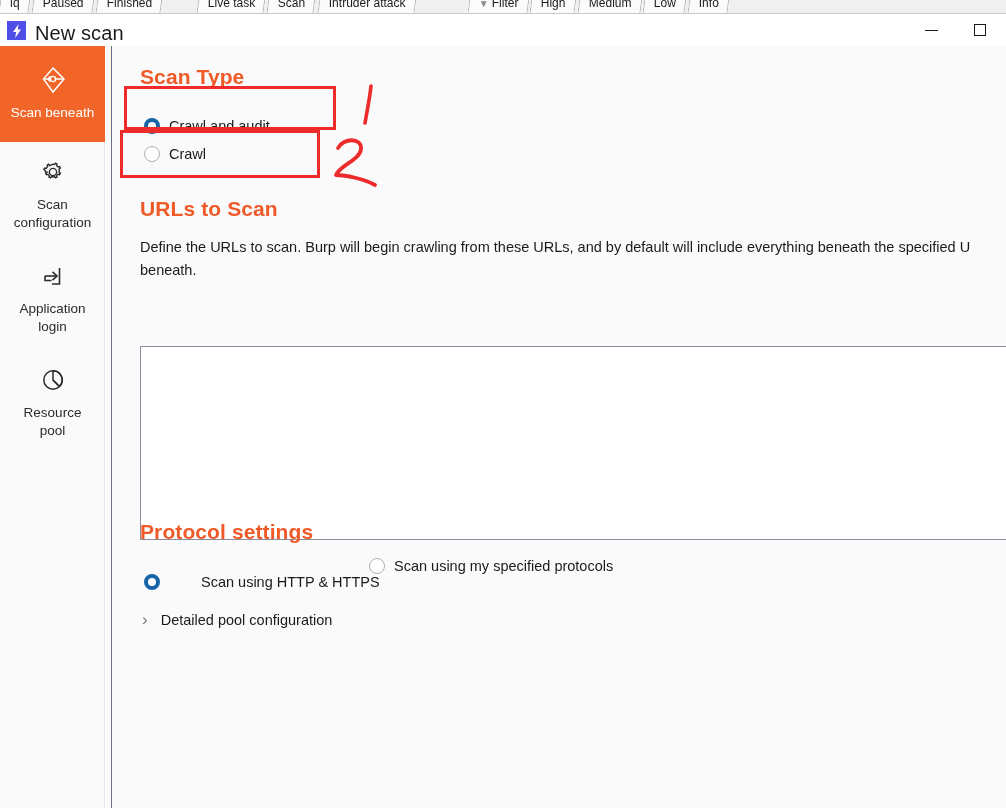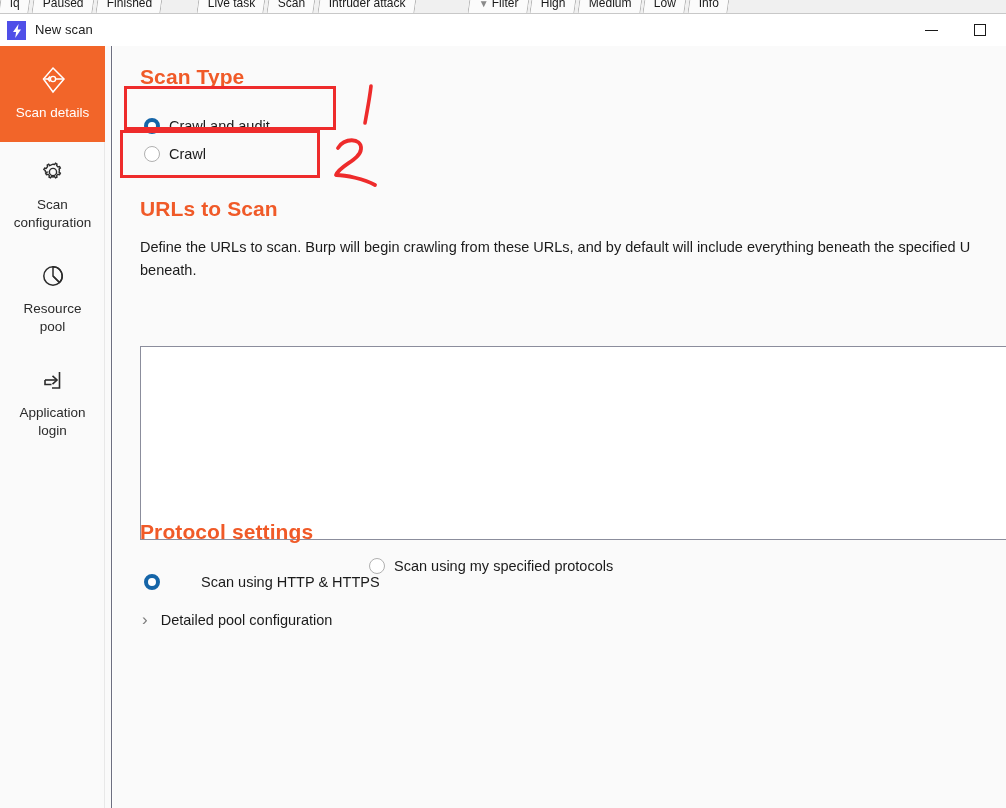--- a/index.html
+++ b/index.html
@@ -49,21 +49,21 @@
   }
   .app-logo {
     position: absolute; left: 7px; top: 7px;
     width: 19px; height: 19px;
     background: #4f4fe8;
     display: flex; align-items: center; justify-content: center;
   }
   .app-logo svg { display: block; }
   .app-title {
     position: absolute; left: 35px; top: 8px;
-    font-size: 13px; color: #1b1b1b;
+    font-size: 20px; color: #1b1b1b;
     letter-spacing: .1px;
   }
   .win-btn {
     position: absolute; top: 0; width: 45px; height: 32px;
     display: flex; align-items: center; justify-content: center;
   }
   .win-min { right: 52px; }
   .win-max { right: 4px; }
   .win-min i {
     display: block; width: 13px; height: 0;
@@ -216,60 +216,60 @@
       <div class="side-item active">
         <div class="side-ico">
           <svg width="30" height="30" viewBox="0 0 30 30">
             <path d="M15 3 L26 14 L15 27 L5.5 14 Z" fill="none" stroke="#ffffff" stroke-width="1.5"></path>
             <path d="M15 3 L15 27" stroke="#ffffff" stroke-width="1.2" opacity="0"></path>
             <circle cx="15" cy="14" r="2.6" fill="none" stroke="#ffffff" stroke-width="1.4"></circle>
             <path d="M6.5 14 L12 14 M18 14 L25 14" stroke="#ffffff" stroke-width="1.4"></path>
             <path d="M12 11.5 L10 14 L12 16.5" fill="none" stroke="#ffffff" stroke-width="1.4"></path>
           </svg>
         </div>
-        <span class="side-label">Scan details</span>
+        <span class="side-label">Scan beneath</span>
       </div>
 
       <div class="side-item">
         <div class="side-ico">
           <svg width="28" height="28" viewBox="0 0 28 28">
             <path d="M14 3.2l1.6.35.9-1.3 1.5.8-.35 1.55 1.35 1.35 1.55-.35.8 1.5-1.3.9.35 1.6-.35 1.6 1.3.9-.8 1.5-1.55-.35-1.35 1.35.35 1.55-1.5.8-.9-1.3-1.6.35-1.6-.35-.9 1.3-1.5-.8.35-1.55-1.35-1.35-1.55.35-.8-1.5 1.3-.9L6.5 11l-.35-1.6-1.3-.9.8-1.5 1.55.35L8.55 5.6 8.2 4.05l1.5-.8.9 1.3z" fill="none" stroke="#2b2b2b" stroke-width="1.4" transform="translate(0,3)"></path>
             <circle cx="14" cy="14" r="3.6" fill="none" stroke="#2b2b2b" stroke-width="1.4"></circle>
           </svg>
         </div>
         <span class="side-label" style="white-space:pre-line">Scan
 configuration</span>
-      </div>
-
-      <div class="side-item">
-        <div class="side-ico">
-          <svg width="28" height="28" viewBox="0 0 28 28">
-            <circle cx="14" cy="14" r="9.2" fill="none" stroke="#2b2b2b" stroke-width="1.5"></circle>
-            <path d="M14 14 L14 4.8 A9.2 9.2 0 0 1 20.5 20.5 Z" fill="none" stroke="#2b2b2b" stroke-width="1.5"></path>
-            <path d="M14 14 L20.5 20.5" stroke="#2b2b2b" stroke-width="1.5"></path>
-          </svg>
-        </div>
-        <span class="side-label" style="white-space:pre-line">Resource
-pool</span>
       </div>
 
       <div class="side-item">
         <div class="side-ico">
           <svg width="28" height="28" viewBox="0 0 28 28">
             <path d="M20.5 6 L20.5 22 L13 22" fill="none" stroke="#2b2b2b" stroke-width="1.6"></path>
             <path d="M20.5 6 L13 6" fill="none" stroke="#2b2b2b" stroke-width="1.6" opacity="0"></path>
             <path d="M6 14 L17.5 14" stroke="#2b2b2b" stroke-width="1.6"></path>
             <path d="M13.5 9.8 L18 14 L13.5 18.2" fill="none" stroke="#2b2b2b" stroke-width="1.6"></path>
             <path d="M6 14 L6 18.5 L12.5 18.5" fill="none" stroke="#2b2b2b" stroke-width="1.6"></path>
           </svg>
         </div>
         <span class="side-label" style="white-space:pre-line">Application
 login</span>
       </div>
 
+      <div class="side-item">
+        <div class="side-ico">
+          <svg width="28" height="28" viewBox="0 0 28 28">
+            <circle cx="14" cy="14" r="9.2" fill="none" stroke="#2b2b2b" stroke-width="1.5"></circle>
+            <path d="M14 14 L14 4.8 A9.2 9.2 0 0 1 20.5 20.5 Z" fill="none" stroke="#2b2b2b" stroke-width="1.5"></path>
+            <path d="M14 14 L20.5 20.5" stroke="#2b2b2b" stroke-width="1.5"></path>
+          </svg>
+        </div>
+        <span class="side-label" style="white-space:pre-line">Resource
+pool</span>
+      </div>
+
     </div>
     <div class="sidebar-sep"></div>
 
     <div class="content">
 
       <div class="section-head" style="left:27px; top:19px;">Scan Type</div>
 
       <div class="radio-row" style="left:31px; top:72px;">
         <span class="radio on"></span>
         <span>Crawl and audit</span>

